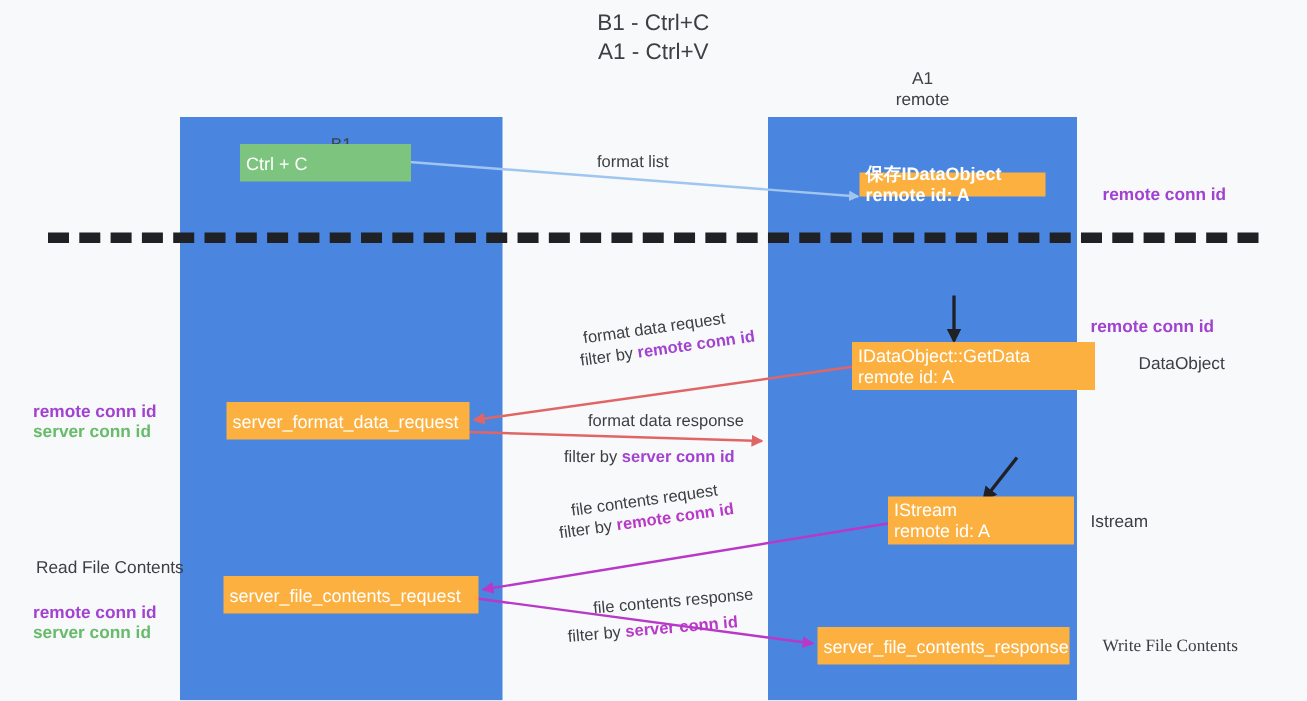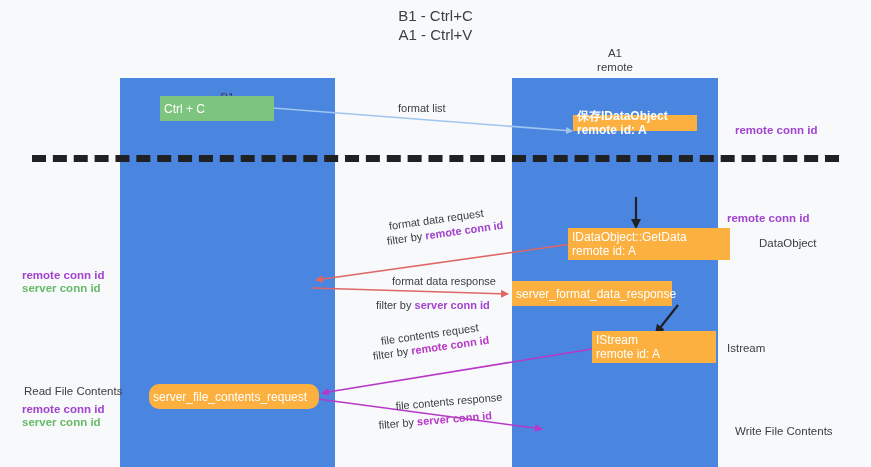--- a/index.html
+++ b/index.html
@@ -166,34 +166,37 @@
     <span>保存IDataObject</span>
     <span class="l2">remote id: A</span>
   </div>
 
 
   <div class="node orange" id="n-getdata" style="left:568px; top:228px; width:162px; height:32px;">
     <span>IDataObject::GetData</span>
     <span class="l2">remote id: A</span>
   </div>
 
-
-  <div class="node orange" id="n-sfdres" style="left:512px; top:281px; width:160px; height:25px;">
-    <span>server_format_data_response</span>
-  </div>
+  <div class="node orange" id="n-sfdreq" style="left:151px; top:268px; width:162px; height:25px;">
+    <span>server_format_data_request</span>
+  </div>
+
 
   <div class="node orange" id="n-istream" style="left:592px; top:331px; width:124px; height:32px;">
     <span>IStream</span>
     <span class="l2">remote id: A</span>
   </div>
 
-  <div class="node orange" id="n-sfcreq" style="left:149px; top:384px; width:170px; height:25px;border-radius:10px;">
+  <div class="node orange" id="n-sfcreq" style="left:149px; top:384px; width:170px; height:25px;">
     <span>server_file_contents_request</span>
   </div>
 
+  <div class="node orange" id="n-sfcres" style="left:545px; top:418px; width:168px; height:25px;">
+    <span>server_file_contents_response</span>
+  </div>
 
   <div class="edge-label" style="left:398px; top:101px;text-align:center;">format list</div>
 
   <div class="edge-label" style="left:388px; top:219px; transform:rotate(-8deg);">
     <span>format data request</span>
   </div>
   <div class="edge-label" style="left:386px; top:234px; transform:rotate(-8deg);">
     <span>filter by </span><span class="purple">remote conn id</span>
   </div>
 
@@ -213,24 +216,24 @@
   </div>
 
   <div class="ann purple" style="left:735px; top:123px;">remote conn id</div>
 
   <div class="ann purple" style="left:727px; top:211px;">remote conn id</div>
 
   <div class="ann plain" style="left:727px; top:236px;margin-left:32px;">DataObject</div>
 
   <div class="ann plain" style="left:727px; top:341px;">Istream</div>
 
-  <div class="ann plain" style="left:735px; top:424px;">Write File Contents</div>
+  <div class="ann plain" style="left:735px; top:424px;font-family:Liberation Serif, serif;">Write File Contents</div>
 
   <div class="ann purple" style="left:22px; top:268px;">remote conn id</div>
   <div class="ann green-txt" style="left:22px; top:281px;">server conn id</div>
 
-  <div class="ann plain" style="left:24px; top:384px;text-align:center;">Read File Contents</div>
+  <div class="ann plain" style="left:24px; top:372px;text-align:center;">Read File Contents</div>
   <div class="ann purple" style="left:22px; top:402px;">remote conn id</div>
   <div class="ann green-txt" style="left:22px; top:415px;">server conn id</div>
 
   <div id="divider"></div>
 
 </div>
 
 </body></html>

